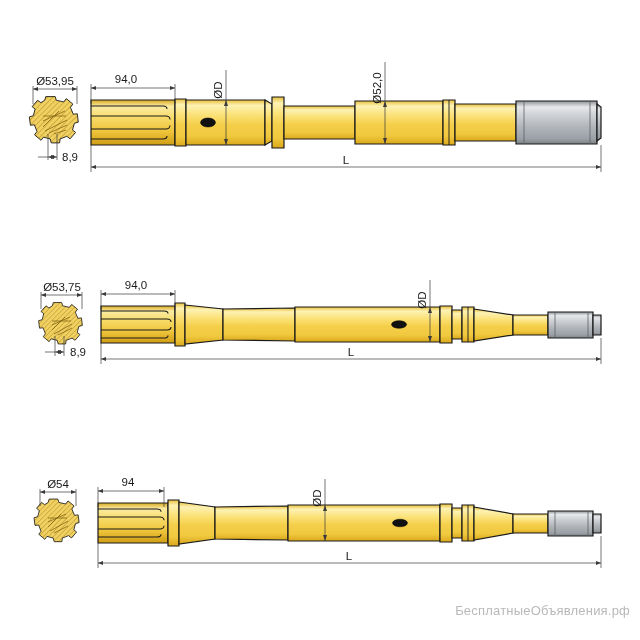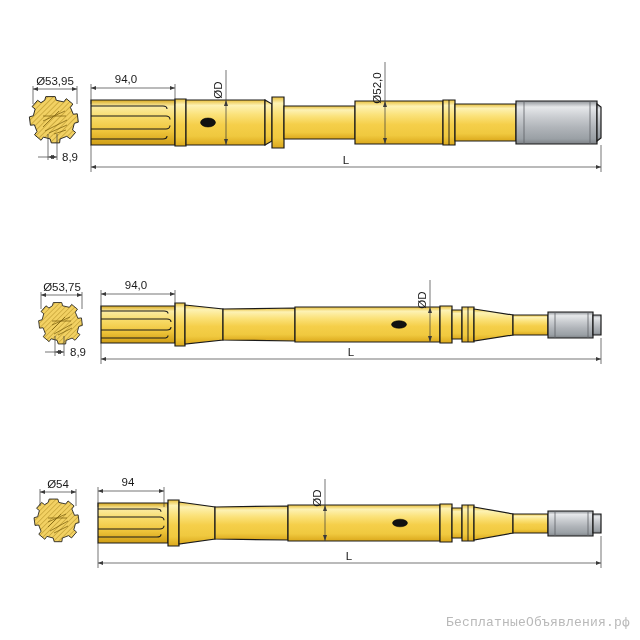--- a/index.html
+++ b/index.html
@@ -7,22 +7,22 @@
     width:640px;height:640px;
     background:#ffffff;
     font-family:"Liberation Sans", sans-serif;
     overflow:hidden;
     position:relative;
   }
   #canvas{position:absolute;left:0;top:0;width:640px;height:640px;}
   .wm{
     position:absolute;
     right:10px;
-    bottom:10px;
-    font-family:Liberation Mono, monospace;
+    bottom:22px;
+    font-family:Liberation Sans, sans-serif;
     font-size:13px;
     color:#b9b9b9;
     letter-spacing:0.2px;
     user-select:none;
   }
 </style>
 </head>
 <body>
 
 <svg id="canvas" viewBox="0 0 640 640" xmlns="http://www.w3.org/2000/svg">

